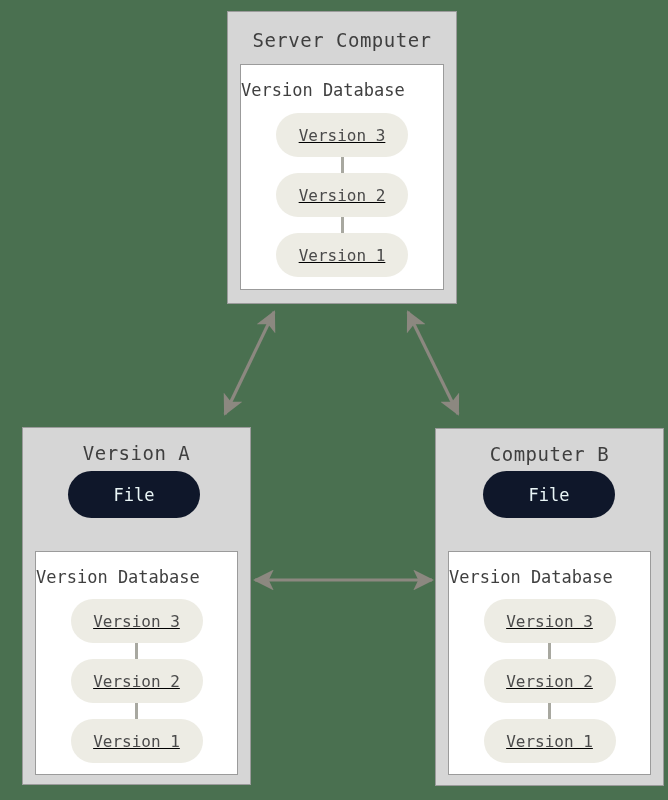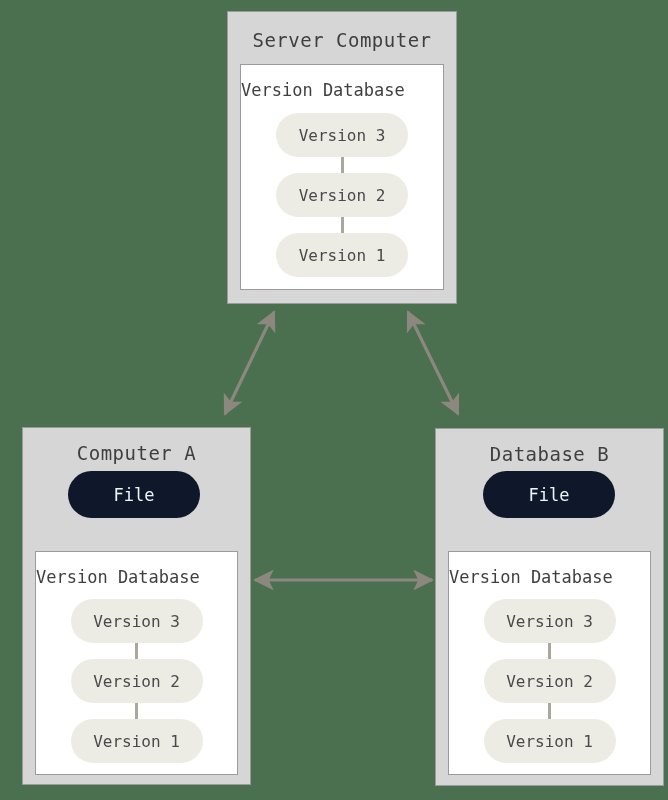--- a/index.html
+++ b/index.html
@@ -60,20 +60,21 @@
   }
 
   
   .pill-stack {
     position: absolute;
     left: 0;
     width: 100%;
     display: flex;
     flex-direction: column;
     align-items: center;
+    text-decoration: underline;
   }
   .pill {
     background: #edece4;
     color: #4a4a4a;
     border-radius: 22px;
     display: flex;
     align-items: center;
     justify-content: center;
     font-size: 16px;
     white-space: nowrap;
@@ -138,39 +139,39 @@
     <div class="pill-stack" style="top:48px;">
       <div class="pill" style="width:132px; height:44px;">Version 3</div>
       <div class="connector" style="height:16px;"></div>
       <div class="pill" style="width:132px; height:44px;">Version 2</div>
       <div class="connector" style="height:16px;"></div>
       <div class="pill" style="width:132px; height:44px;">Version 1</div>
     </div>
   </div>
 
   <div class="machine" style="left:14px; top:427px; width:229px; height:358px;">
-    <div class="machine-title" style="margin-top:14px;">Computer A</div>
+    <div class="machine-title" style="margin-top:14px;">Version A</div>
   </div>
 
   <div class="file-pill" style="left:60px; top:471px; width:132px; height:47px;">File</div>
 
   <div class="vdb" style="left:27px; top:551px; width:203px; height:224px;">
     <div class="vdb-title" style="margin-top:15px;">Version Database</div>
 
     <div class="pill-stack" style="top:47px;">
       <div class="pill" style="width:132px; height:44px;">Version 3</div>
       <div class="connector" style="height:16px;"></div>
       <div class="pill" style="width:132px; height:44px;">Version 2</div>
       <div class="connector" style="height:16px;"></div>
       <div class="pill" style="width:132px; height:44px;">Version 1</div>
     </div>
   </div>
 
   <div class="machine" style="left:427px; top:428px; width:229px; height:358px;">
-    <div class="machine-title" style="margin-top:14px;">Database B</div>
+    <div class="machine-title" style="margin-top:14px;">Computer B</div>
   </div>
 
   <div class="file-pill" style="left:475px; top:471px; width:132px; height:47px;">File</div>
 
   <div class="vdb" style="left:440px; top:551px; width:203px; height:224px;">
     <div class="vdb-title" style="margin-top:15px;">Version Database</div>
 
     <div class="pill-stack" style="top:47px;">
       <div class="pill" style="width:132px; height:44px;">Version 3</div>
       <div class="connector" style="height:16px;"></div>

